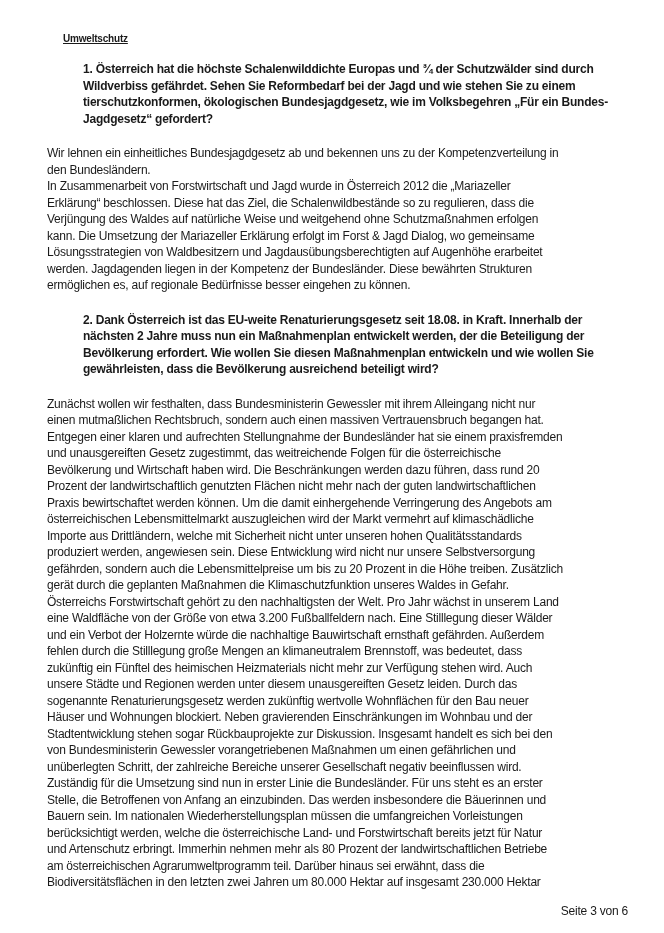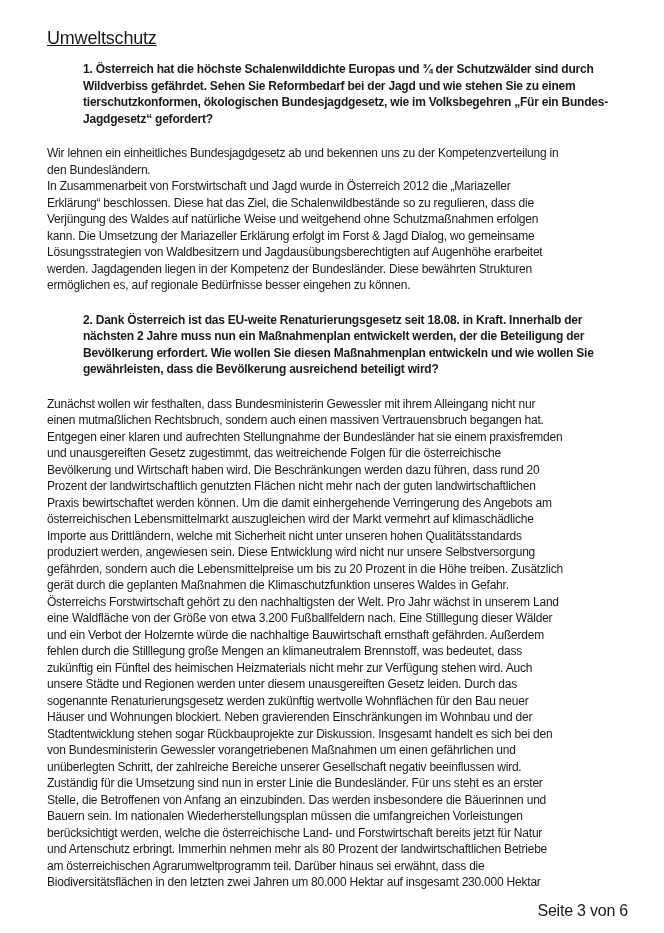--- a/index.html
+++ b/index.html
@@ -20,42 +20,42 @@
     box-sizing: border-box;
     width: 664px;
     height: 933px;
     padding: 30px 36px 0 47px;
     background: #ffffff;
   }
   .content {
     width: 581px;
   }
   .doc-title {
-    font-size: 18px;
+    font-size: 10px;
     line-height: 17px;
-    font-weight: normal;
+    font-weight: bold;
     text-decoration: underline;
     letter-spacing: -0.2px;
-    margin: 0 0 14px 0;
+    margin: 0 0 14px 16px;
   }
   .para {
     font-size: 12px;
     line-height: 16.5px;
     letter-spacing: -0.22px;
     margin: 0 0 18px 0;
     white-space: pre-line;
   }
   .para.question {
     font-weight: bold;
     margin-left: 36px;
   }
   .page-footer {
     width: 581px;
     text-align: right;
-    font-size: 16px;
+    font-size: 12px;
     line-height: 16.5px;
     letter-spacing: -0.22px;
     margin-top: -6px;
   }
 </style>
 </head>
 <body>
 
 <div class="page">
   <div class="content">

